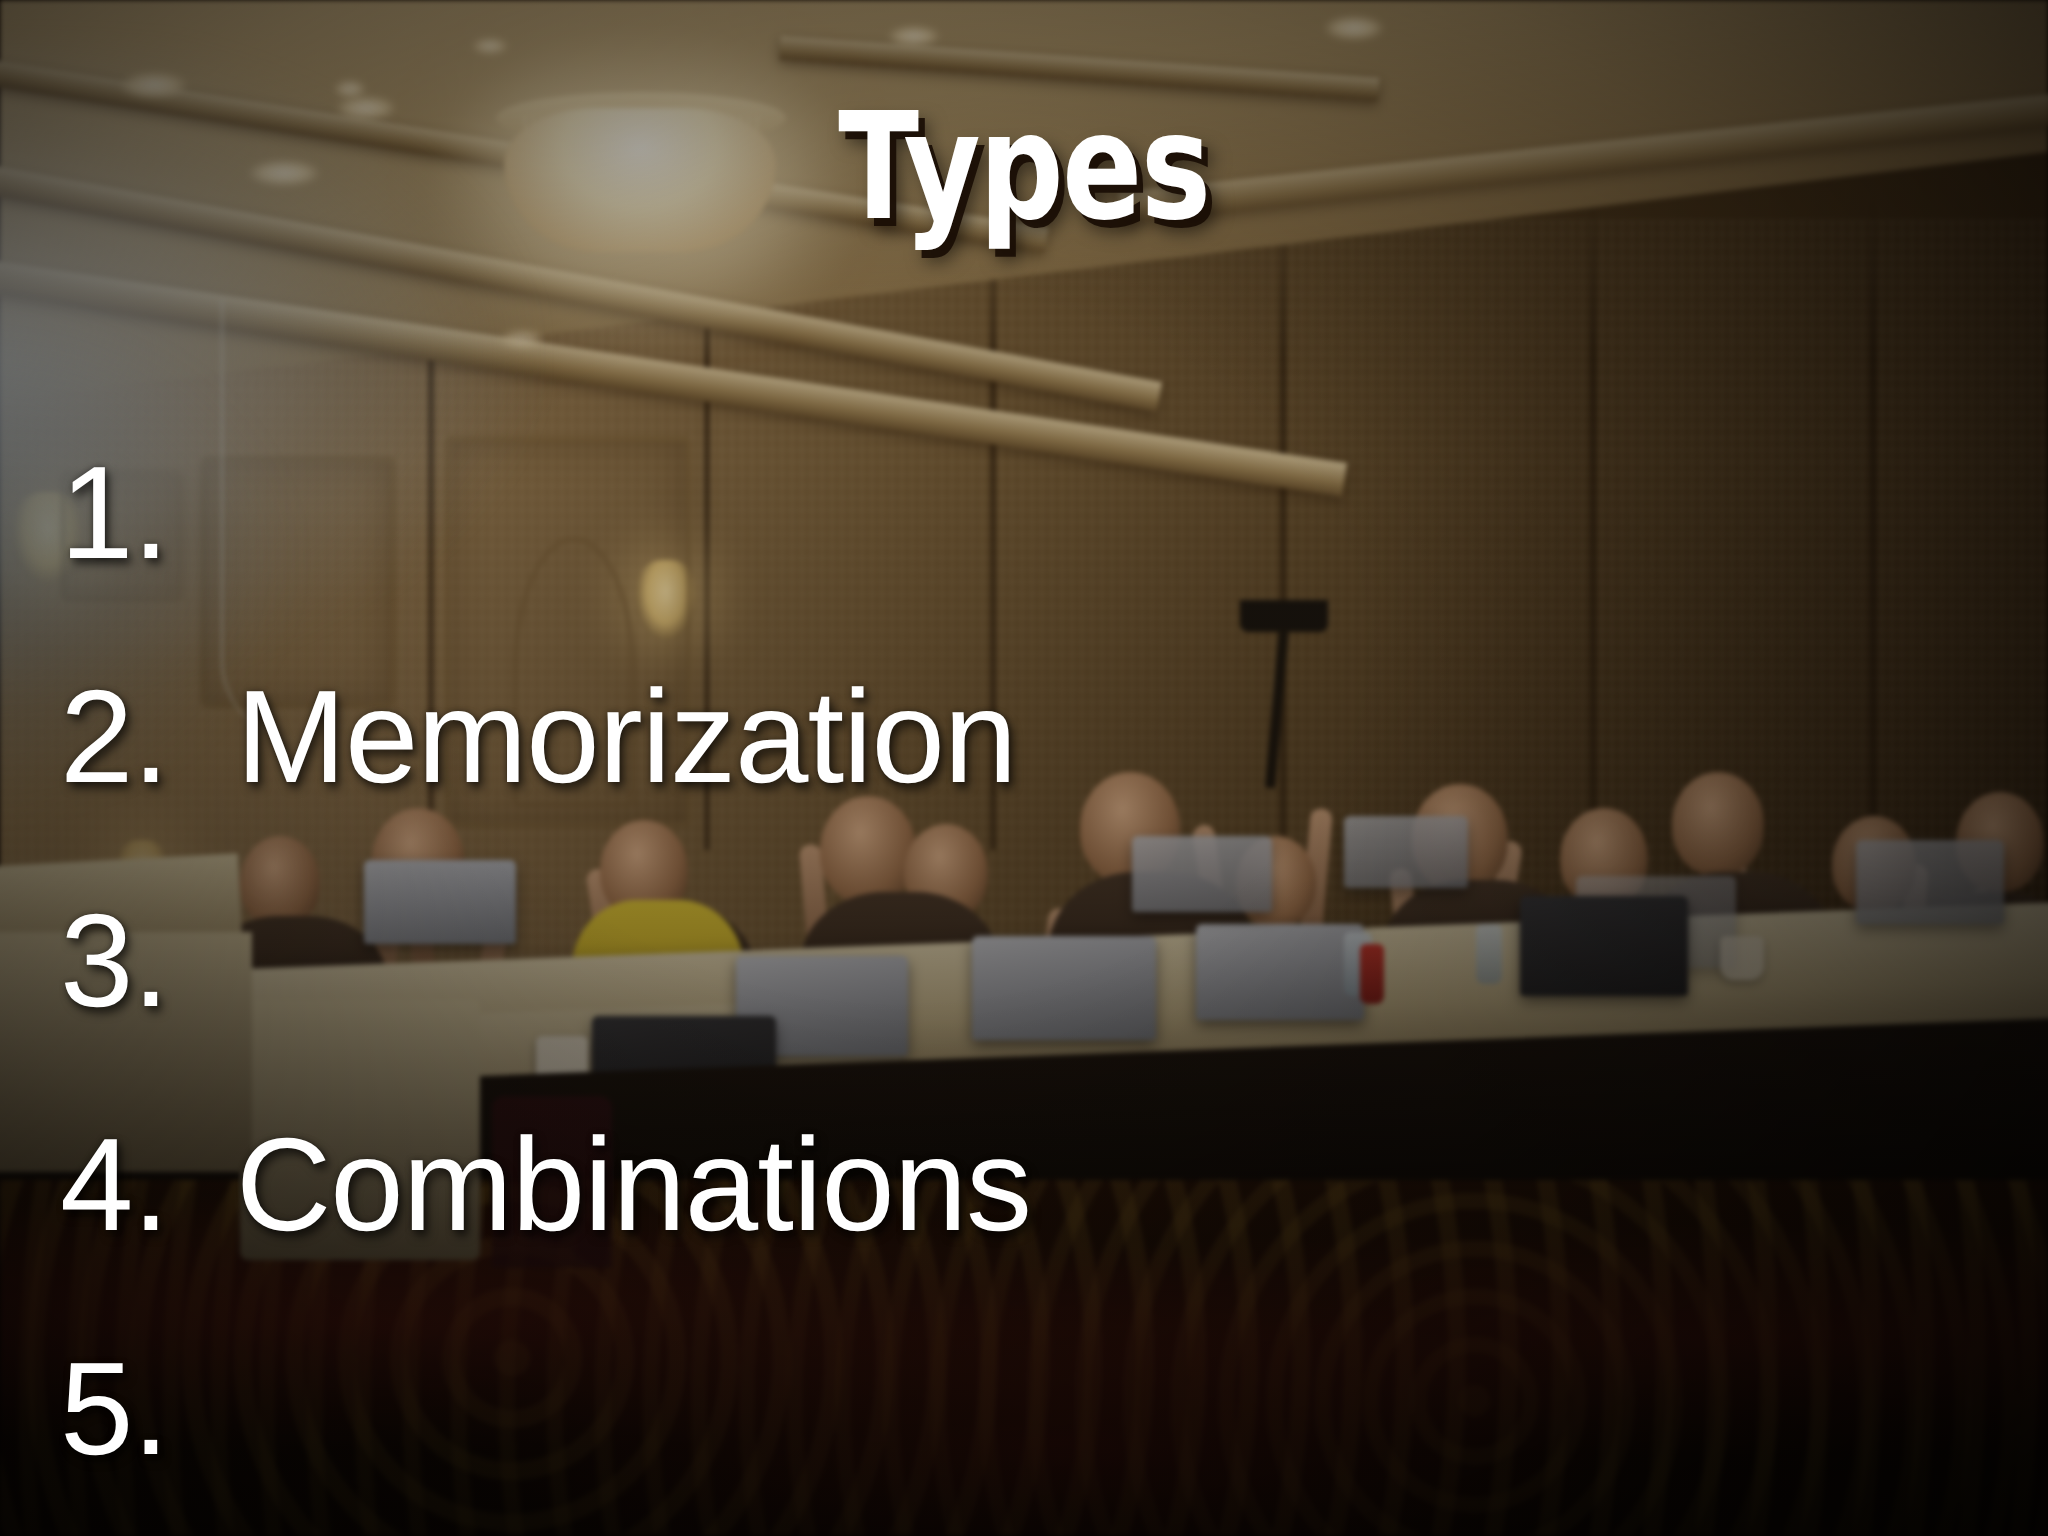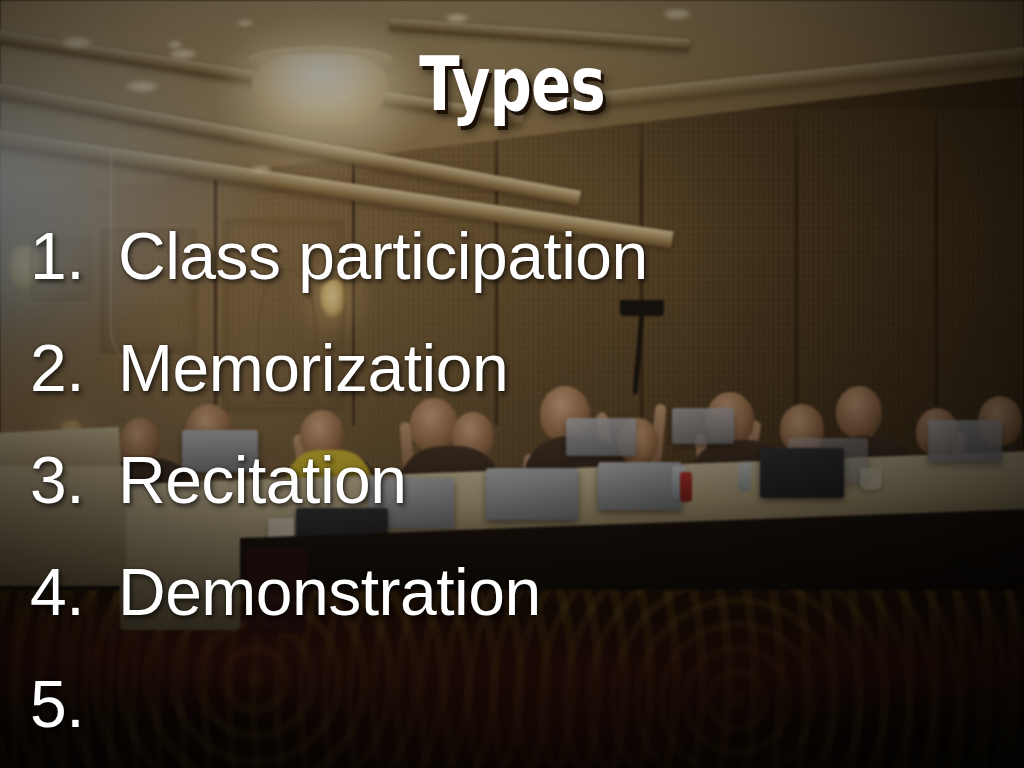--- a/index.html
+++ b/index.html
@@ -365,33 +365,31 @@
     <div class="vignette"></div>
   </div>
 
   <div class="text-layer">
 
     <div class="slide-title">Types</div>
 
     <div class="list">
       <div class="list-item">
         <span class="item-num">1.</span>
-        <span class="item-text">Class participation</span>
       </div>
       <div class="list-item">
         <span class="item-num">2.</span>
         <span class="item-text">Memorization</span>
       </div>
       <div class="list-item">
         <span class="item-num">3.</span>
-        <span class="item-text">Recitation</span>
       </div>
       <div class="list-item">
         <span class="item-num">4.</span>
-        <span class="item-text">Demonstration</span>
+        <span class="item-text">Combinations</span>
       </div>
       <div class="list-item">
         <span class="item-num">5.</span>
       </div>
     </div>
 
   </div>
 </div>
 
 </body></html>

